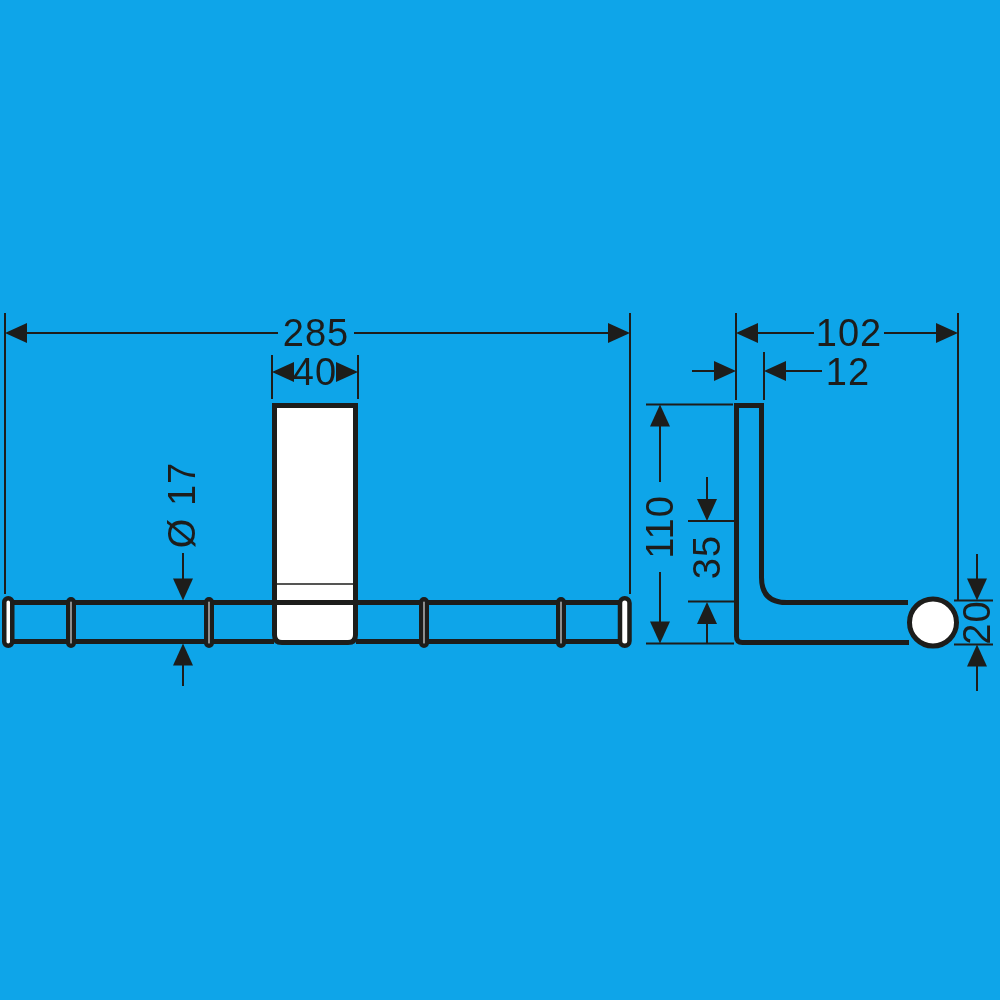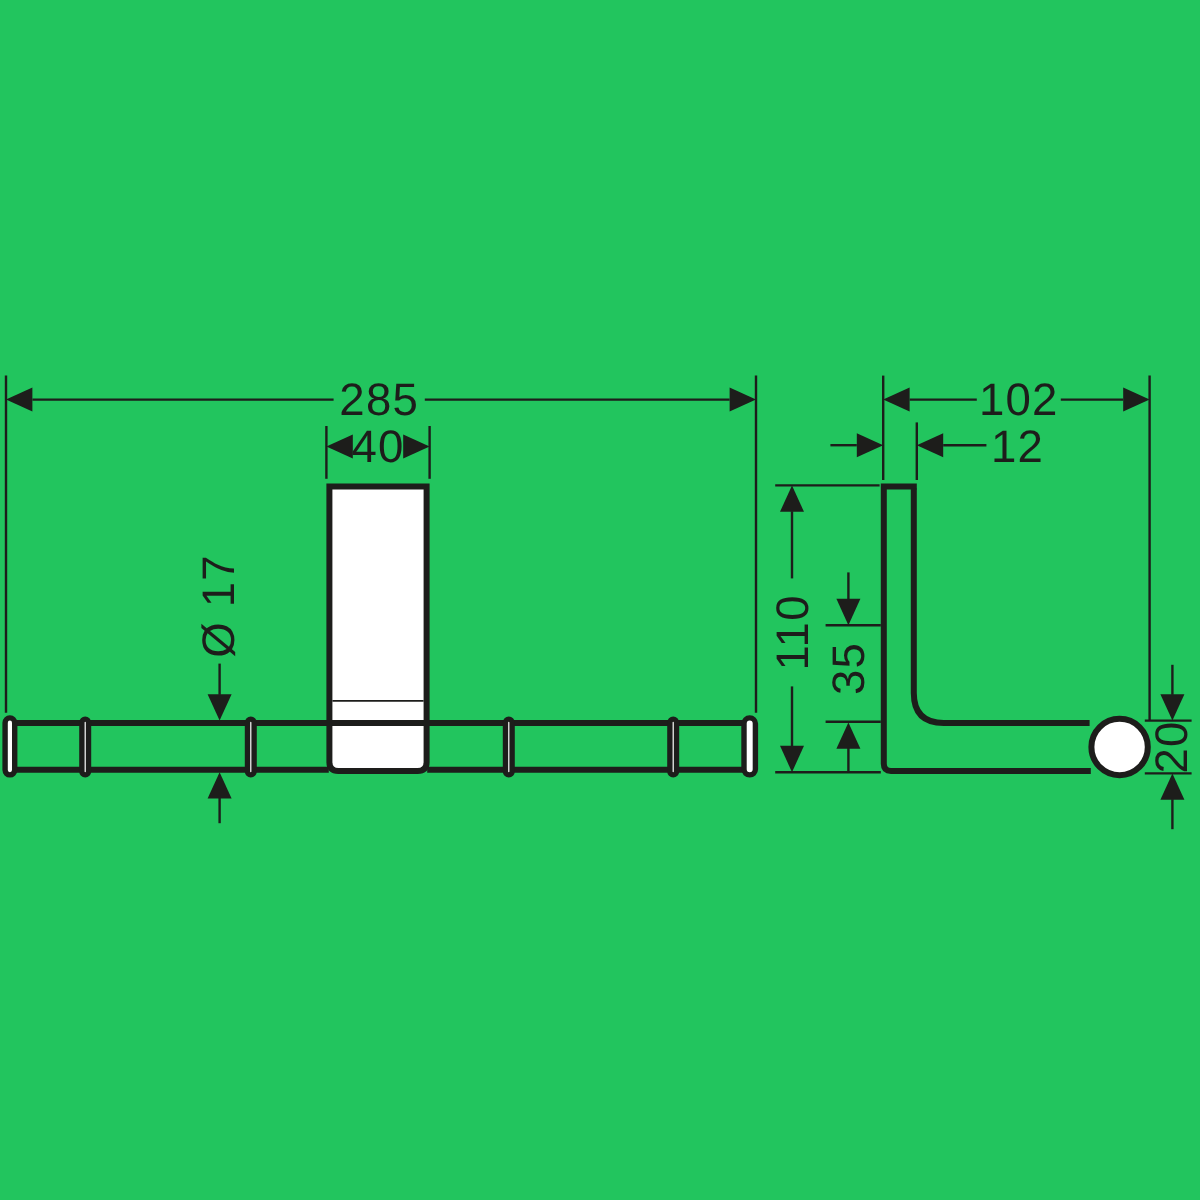--- a/index.html
+++ b/index.html
@@ -4,21 +4,21 @@
 <style>
   html, body {
     margin: 0;
     padding: 0;
     background: #ffffff;
   }
   .canvas {
     position: relative;
     width: 1000px;
     height: 1000px;
-    background: #22c55e;
+    background: #0ea5e9;
     overflow: hidden;
   }
   svg { display: block; }
   .dim-text {
     font-family: "Liberation Sans", sans-serif;
     font-size: 38px;
     fill: #1d1d1b;
     letter-spacing: 1px;
   }
   .thin  { stroke: #1d1d1b; stroke-width: 2;   fill: none; }

